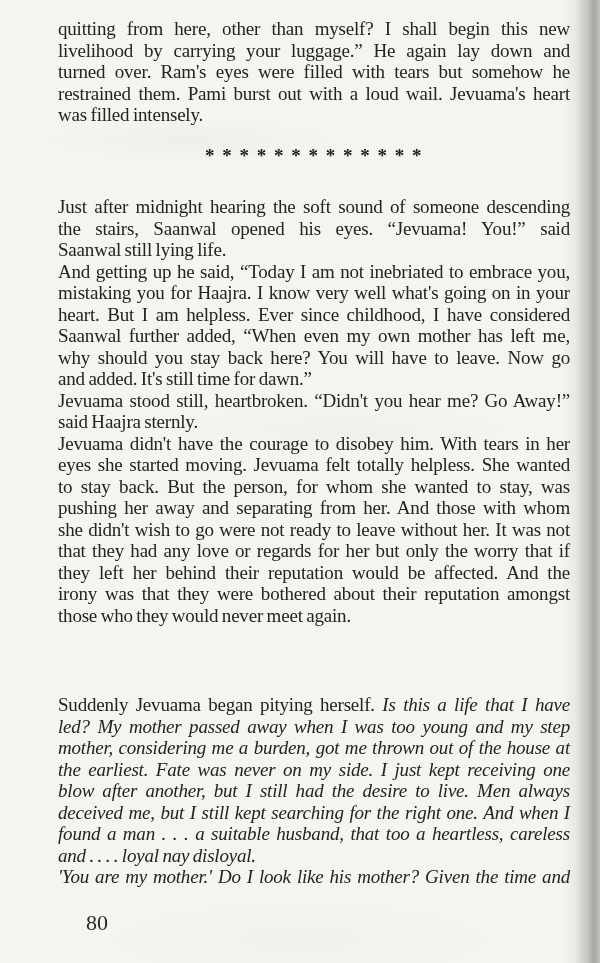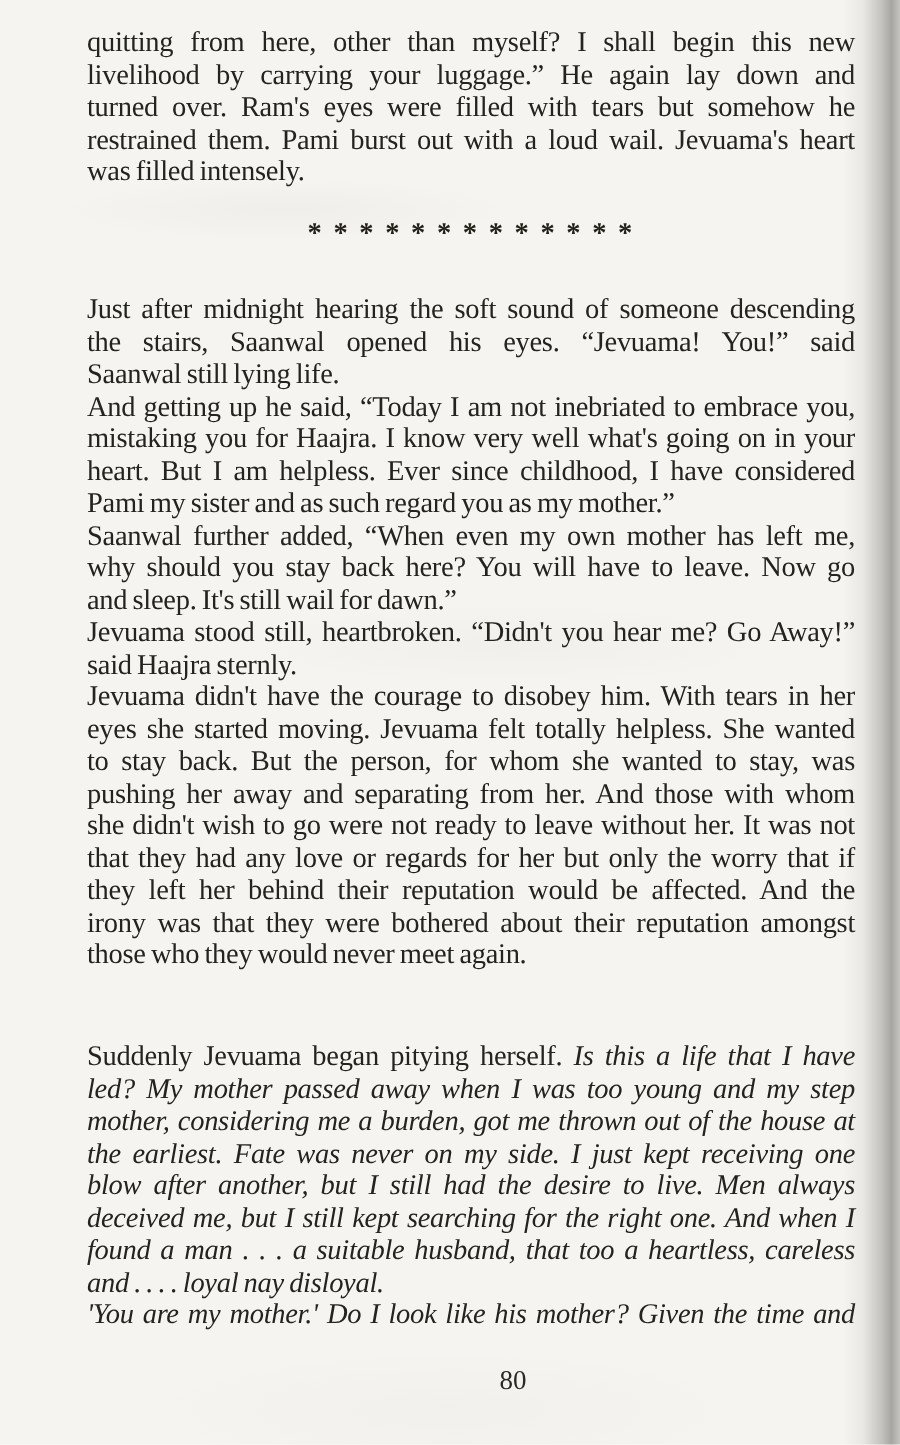--- a/index.html
+++ b/index.html
@@ -45,22 +45,22 @@
     text-align: center;
     font-size: 19px;
     font-weight: 700;
     letter-spacing: 1.5px;
     color: #222019;
   }
   .page-number {
     position: absolute;
     left: 58px; top: 910px;
     width: 512px;
-    text-align: center;
-    font-size: 18px;
+    text-align: left;
+    font-size: 22px;
     color: #2a2924;
     transform: translateX(28px);
   }
   .edge-shadow {
     position: absolute;
     top: 0; right: 0;
     width: 38px; height: 963px;
     background: linear-gradient(to right,
       rgba(125,123,120,0) 0%,
       rgba(125,123,120,0.10) 35%,
@@ -83,24 +83,23 @@
         <div class="line last"><span>was filled intensely.</span></div>
       </div>
     <div class="separator">* * * * * * * * * * * * *</div>
     <div class="para para-2">
         <div class="line"><span>Just after midnight hearing the soft sound of someone descending</span></div>
         <div class="line"><span>the stairs, Saanwal opened his eyes. “Jevuama! You!” said</span></div>
         <div class="line last"><span>Saanwal still lying life.</span></div>
         <div class="line"><span>And getting up he said, “Today I am not inebriated to embrace you,</span></div>
         <div class="line"><span>mistaking you for Haajra. I know very well what's going on in your</span></div>
         <div class="line"><span>heart. But I am helpless. Ever since childhood, I have considered</span></div>
-        <div class="line last"><span>Pami my sister and as such regard you as my mother.”</span></div>
         <div class="line"><span>Saanwal further added, “When even my own mother has left me,</span></div>
         <div class="line"><span>why should you stay back here? You will have to leave. Now go</span></div>
-        <div class="line last"><span>and sleep. It's still wail for dawn.”</span></div>
+        <div class="line last"><span>and added. It's still time for dawn.”</span></div>
         <div class="line"><span>Jevuama stood still, heartbroken. “Didn't you hear me? Go Away!”</span></div>
         <div class="line last"><span>said Haajra sternly.</span></div>
         <div class="line"><span>Jevuama didn't have the courage to disobey him. With tears in her</span></div>
         <div class="line"><span>eyes she started moving. Jevuama felt totally helpless. She wanted</span></div>
         <div class="line"><span>to stay back. But the person, for whom she wanted to stay, was</span></div>
         <div class="line"><span>pushing her away and separating from her. And those with whom</span></div>
         <div class="line"><span>she didn't wish to go were not ready to leave without her. It was not</span></div>
         <div class="line"><span>that they had any love or regards for her but only the worry that if</span></div>
         <div class="line"><span>they left her behind their reputation would be affected. And the</span></div>
         <div class="line"><span>irony was that they were bothered about their reputation amongst</span></div>

